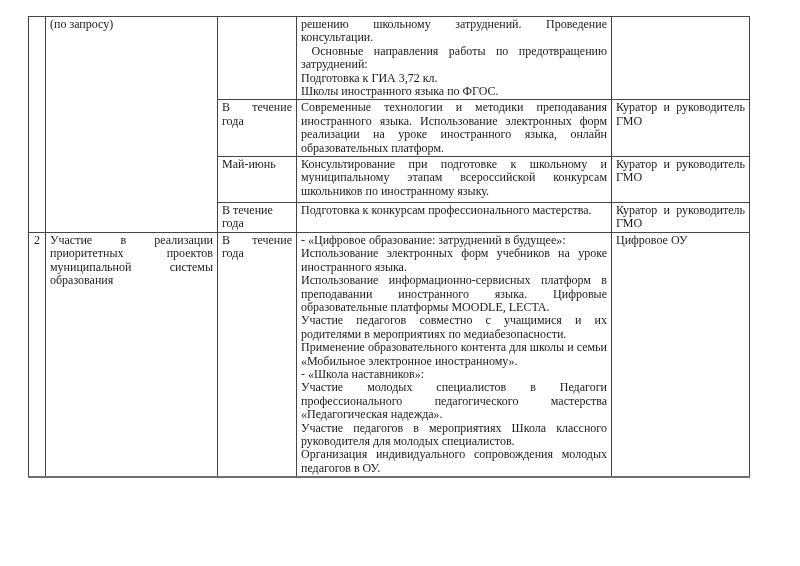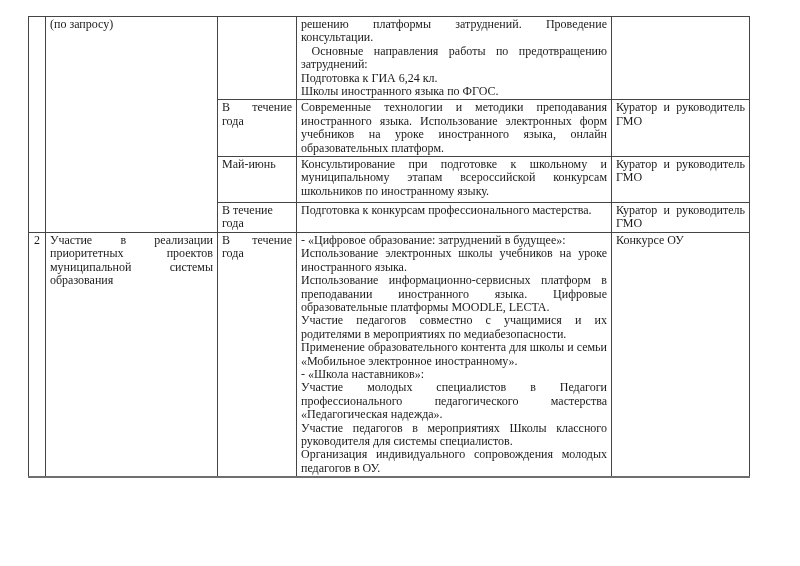--- a/index.html
+++ b/index.html
@@ -55,32 +55,32 @@
     </colgroup>
 
     <tbody>
         <tr style="height:82px">
       <td class="cell-num" rowspan="4"></td>
       <td class="cell-task" rowspan="4">
         <p class="para">(по запросу)</p>
       </td>
       <td class="cell-period"></td>
       <td class="cell-content">
-        <p class="para">решению платформы затруднений. Проведение консультации.</p>
+        <p class="para">решению школьному затруднений. Проведение консультации.</p>
         <p class="para">&nbsp;Основные направления работы по предотвращению затруднений:</p>
-        <p class="para">Подготовка к ГИА 6,24 кл.</p>
+        <p class="para">Подготовка к ГИА 3,72 кл.</p>
         <p class="para">Школы иностранного языка по ФГОС.</p>
       </td>
       <td class="cell-resp"></td>
     </tr>
 
     <tr style="height:52px">
       <td class="cell-period justified">В течение года</td>
       <td class="cell-content">
-        <p class="para">Современные технологии и методики преподавания иностранного языка. Использование электронных форм учебников на уроке иностранного языка, онлайн образовательных платформ.</p>
+        <p class="para">Современные технологии и методики преподавания иностранного языка. Использование электронных форм реализации на уроке иностранного языка, онлайн образовательных платформ.</p>
       </td>
       <td class="cell-resp">Куратор и руководитель ГМО</td>
     </tr>
 
     <tr style="height:46px">
       <td class="cell-period">Май-июнь</td>
       <td class="cell-content">
         <p class="para">Консультирование при подготовке к школьному и муниципальному этапам всероссийской конкурсам школьников по иностранному языку.</p>
       </td>
       <td class="cell-resp">Куратор и руководитель ГМО</td>
@@ -95,26 +95,26 @@
     </tr>
 
     <tr style="height:240px">
       <td class="cell-num">2</td>
       <td class="cell-task">
         <p class="para">Участие в реализации приоритетных проектов муниципальной системы образования</p>
       </td>
       <td class="cell-period justified">В течение года</td>
       <td class="cell-content">
         <p class="para">- «Цифровое образование: затруднений в будущее»:</p>
-        <p class="para">Использование электронных школы учебников на уроке иностранного языка.</p>
+        <p class="para">Использование электронных форм учебников на уроке иностранного языка.</p>
         <p class="para">Использование информационно-сервисных платформ в преподавании иностранного языка. Цифровые образовательные платформы MOODLE, LECTA.</p>
         <p class="para">Участие педагогов совместно с учащимися и их родителями в мероприятиях по медиабезопасности.</p>
         <p class="para">Применение образовательного контента для школы и семьи «Мобильное электронное иностранному».</p>
         <p class="para">- «Школа наставников»:</p>
         <p class="para">Участие молодых специалистов в Педагоги профессионального педагогического мастерства «Педагогическая надежда».</p>
-        <p class="para">Участие педагогов в мероприятиях Школы классного руководителя для системы специалистов.</p>
+        <p class="para">Участие педагогов в мероприятиях Школа классного руководителя для молодых специалистов.</p>
         <p class="para">Организация индивидуального сопровождения молодых педагогов в ОУ.</p>
       </td>
-      <td class="cell-resp">Конкурсе ОУ</td>
+      <td class="cell-resp">Цифровое ОУ</td>
     </tr>
   </tbody>
     </table>
 </div>
 
 </body></html>

